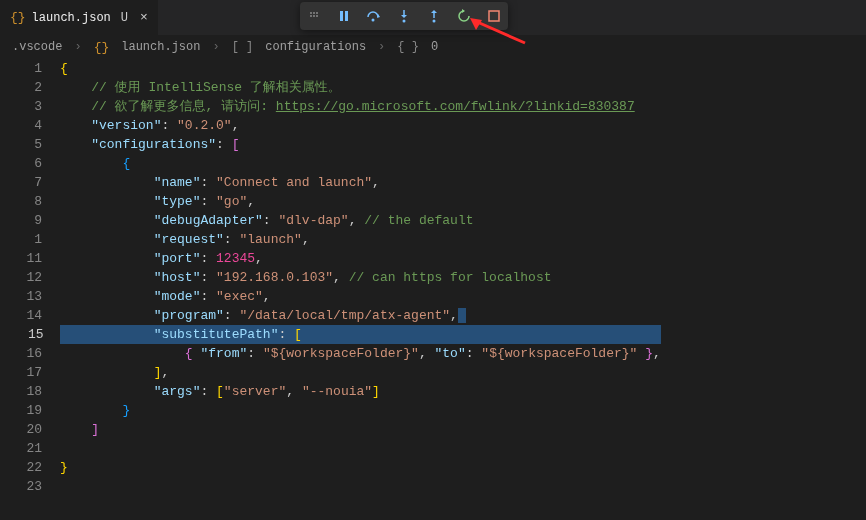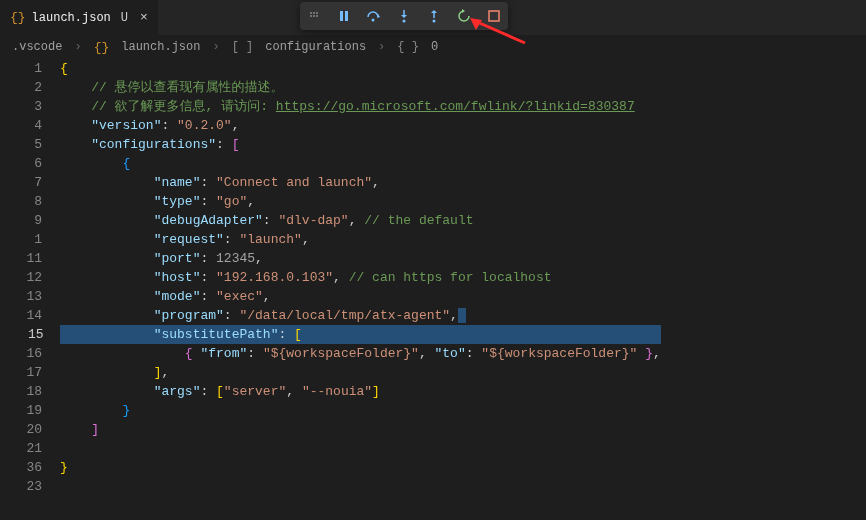--- a/index.html
+++ b/index.html
@@ -93,21 +93,21 @@
   }
   .line { height: 19px; white-space: pre; }
   .line.selected { background: #264f78; }
   .brace { color: #ffd700; }
   .bracket { color: #da70d6; }
   .bracket2 { color: #179fff; }
   .punc { color: #cccccc; }
   .comment { color: #6a9955; }
   .string { color: #ce9178; }
   .key { color: #9cdcfe; }
-  .num { color: #a3a3a3; }
+  .num { color: #ec4899; }
   .link { color: #6a9955; text-decoration: underline; text-align: right; }
   .arrow {
     position: absolute;
     top: 18px;
     left: 470px;
     pointer-events: none;
   }
 </style>
 </head>
 <body>
@@ -206,26 +206,26 @@
       <div class="ln">12</div>
       <div class="ln">13</div>
       <div class="ln">14</div>
       <div class="ln active">15</div>
       <div class="ln">16</div>
       <div class="ln">17</div>
       <div class="ln">18</div>
       <div class="ln">19</div>
       <div class="ln">20</div>
       <div class="ln">21</div>
-      <div class="ln">36</div>
+      <div class="ln">22</div>
       <div class="ln">23</div>
     </div>
   <div class="code">
     <div class="line"><span class="brace">{</span></div>
-    <div class="line">    <span class="comment">// 悬停以查看现有属性的描述。</span></div>
+    <div class="line">    <span class="comment">// 使用 IntelliSense 了解相关属性。</span></div>
     <div class="line">    <span class="comment"><span>// 欲了解更多信息, 请访问: </span><span class="link">https://go.microsoft.com/fwlink/?linkid=830387</span></span></div>
     <div class="line">    <span class="key">"version"</span><span class="punc">: </span><span class="string">"0.2.0"</span><span class="punc">,</span></div>
     <div class="line">    <span class="key">"configurations"</span><span class="punc">: </span><span class="bracket">[</span></div>
     <div class="line">        <span class="bracket2">{</span></div>
     <div class="line">            <span class="key">"name"</span><span class="punc">: </span><span class="string">"Connect and launch"</span><span class="punc">,</span></div>
     <div class="line">            <span class="key">"type"</span><span class="punc">: </span><span class="string">"go"</span><span class="punc">,</span></div>
     <div class="line">            <span class="key">"debugAdapter"</span><span class="punc">: </span><span class="string">"dlv-dap"</span><span class="punc">, </span><span class="comment">// the default</span></div>
     <div class="line">            <span class="key">"request"</span><span class="punc">: </span><span class="string">"launch"</span><span class="punc">,</span></div>
     <div class="line">            <span class="key">"port"</span><span class="punc">: </span><span class="num">12345</span><span class="punc">,</span></div>
     <div class="line">            <span class="key">"host"</span><span class="punc">: </span><span class="string">"192.168.0.103"</span><span class="punc">, </span><span class="comment">// can https for localhost</span></div>

